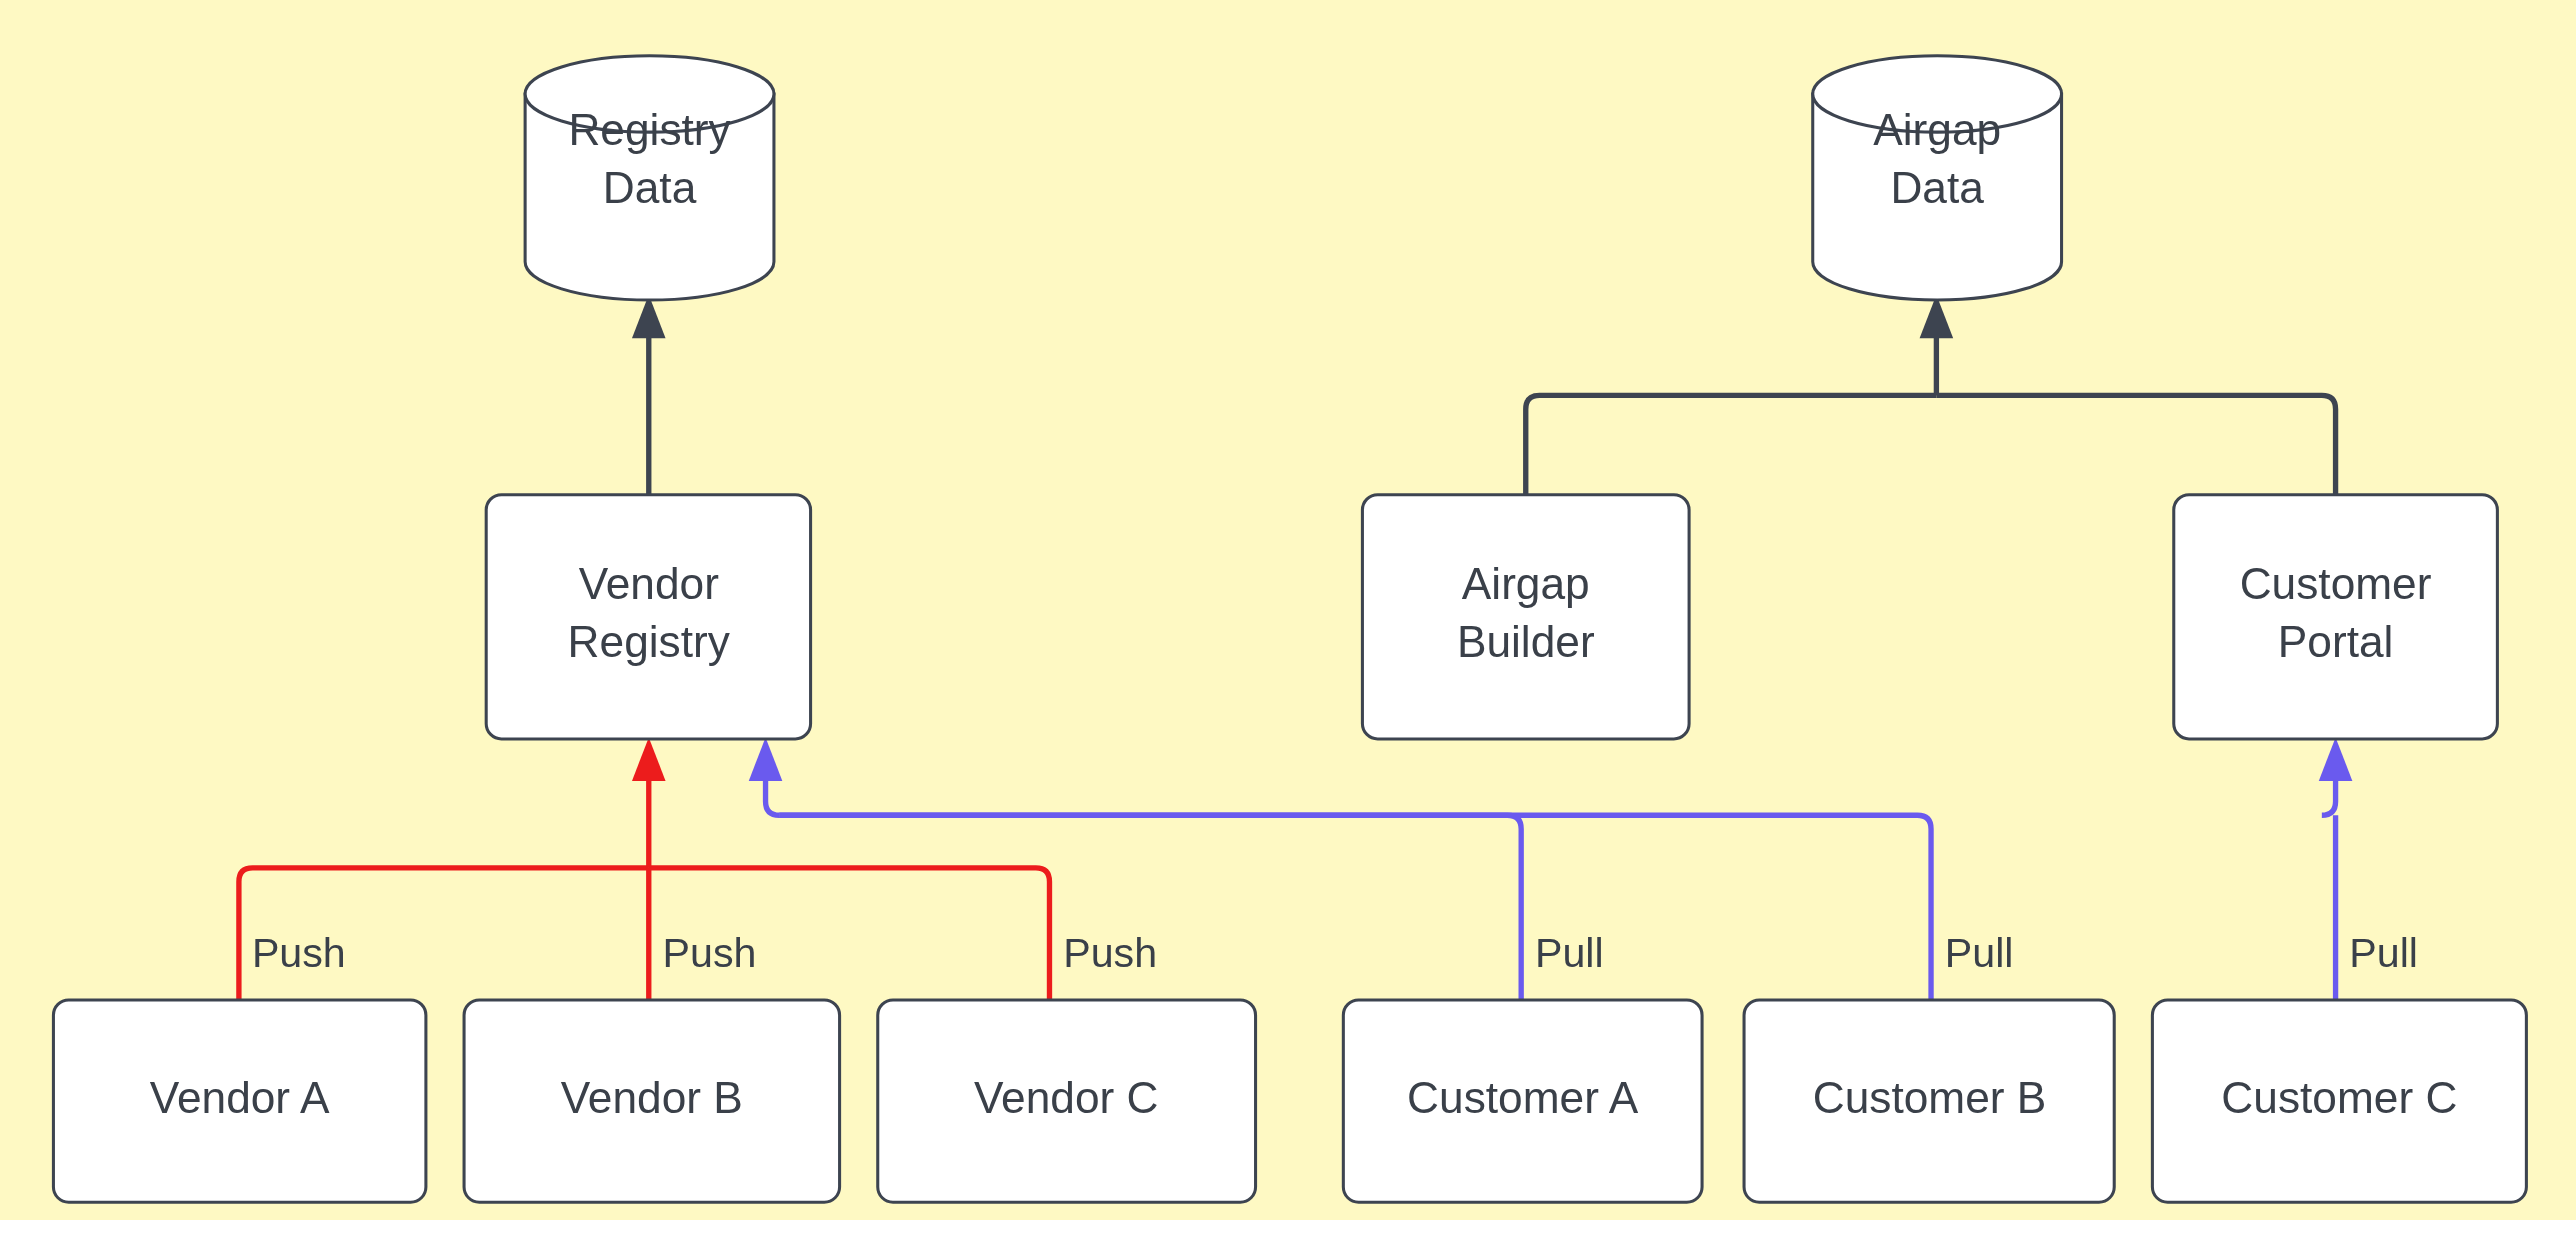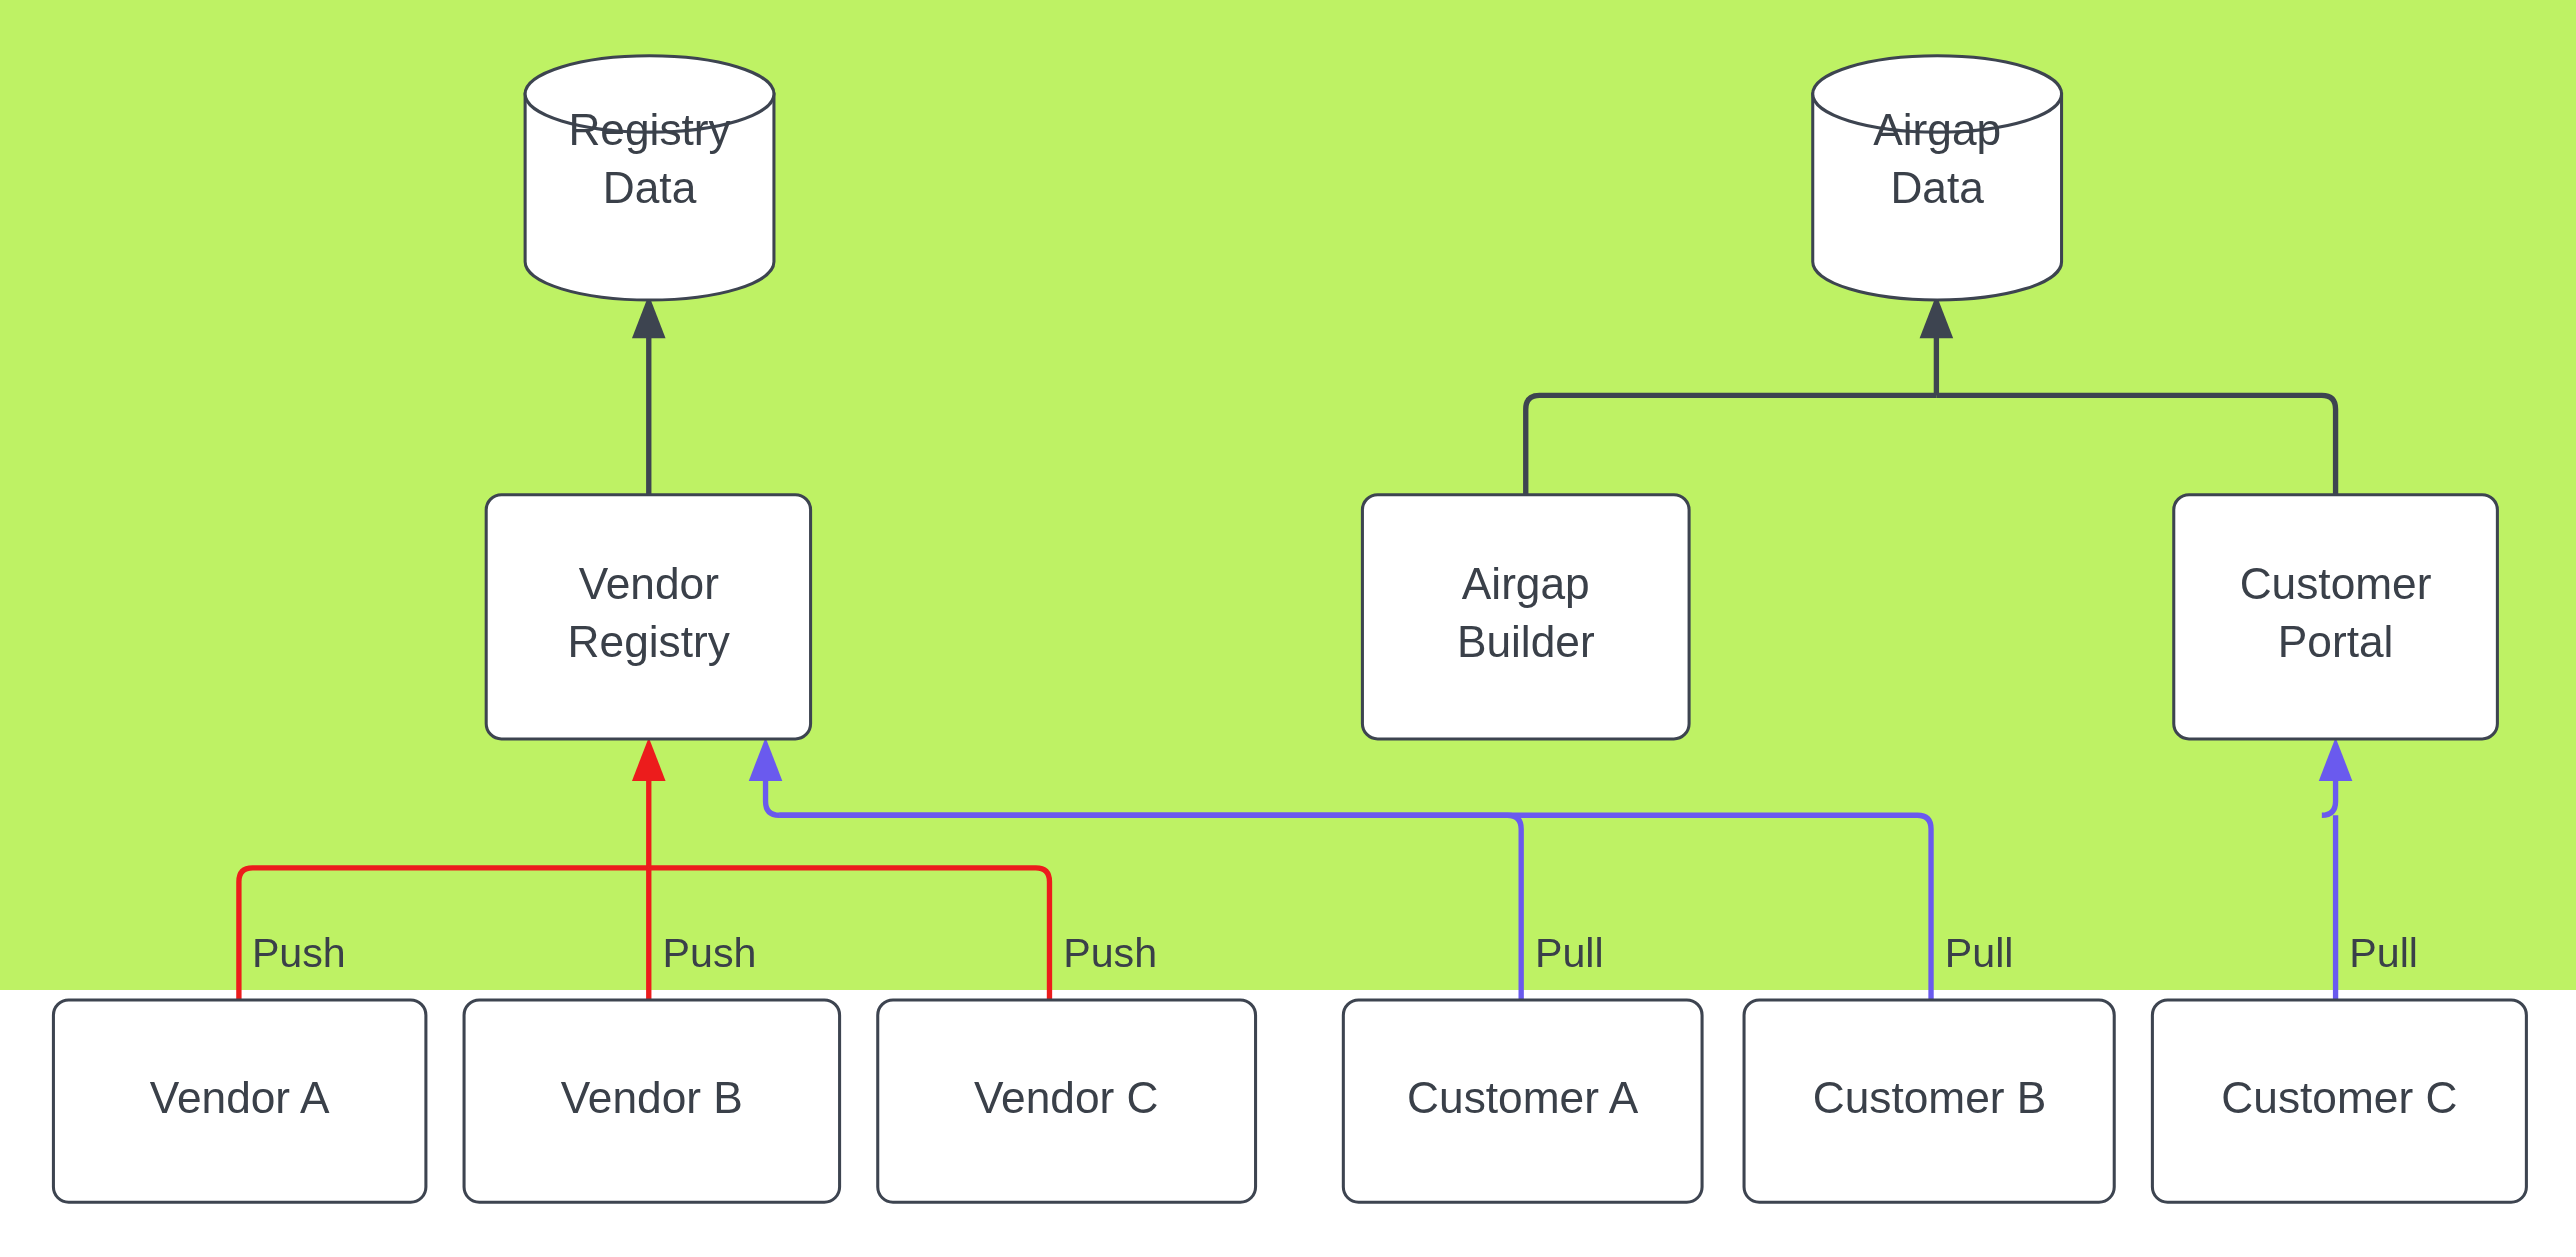--- a/index.html
+++ b/index.html
@@ -10,22 +10,22 @@
   }
   body {
     width: 2576px;
     height: 1258px;
     font-family: "Liberation Sans", sans-serif;
     overflow: hidden;
   }
   #diagram-root {
     position: relative;
     width: 2576px;
-    height: 990px;
-    background: #bef264;
+    height: 1220px;
+    background: #fef9c3;
   }
   svg.diagram-canvas {
     position: absolute;
     top: 0;
     left: 0;
     width: 2576px;
     height: 1258px;
     display: block;
   }
   .node-shape {

